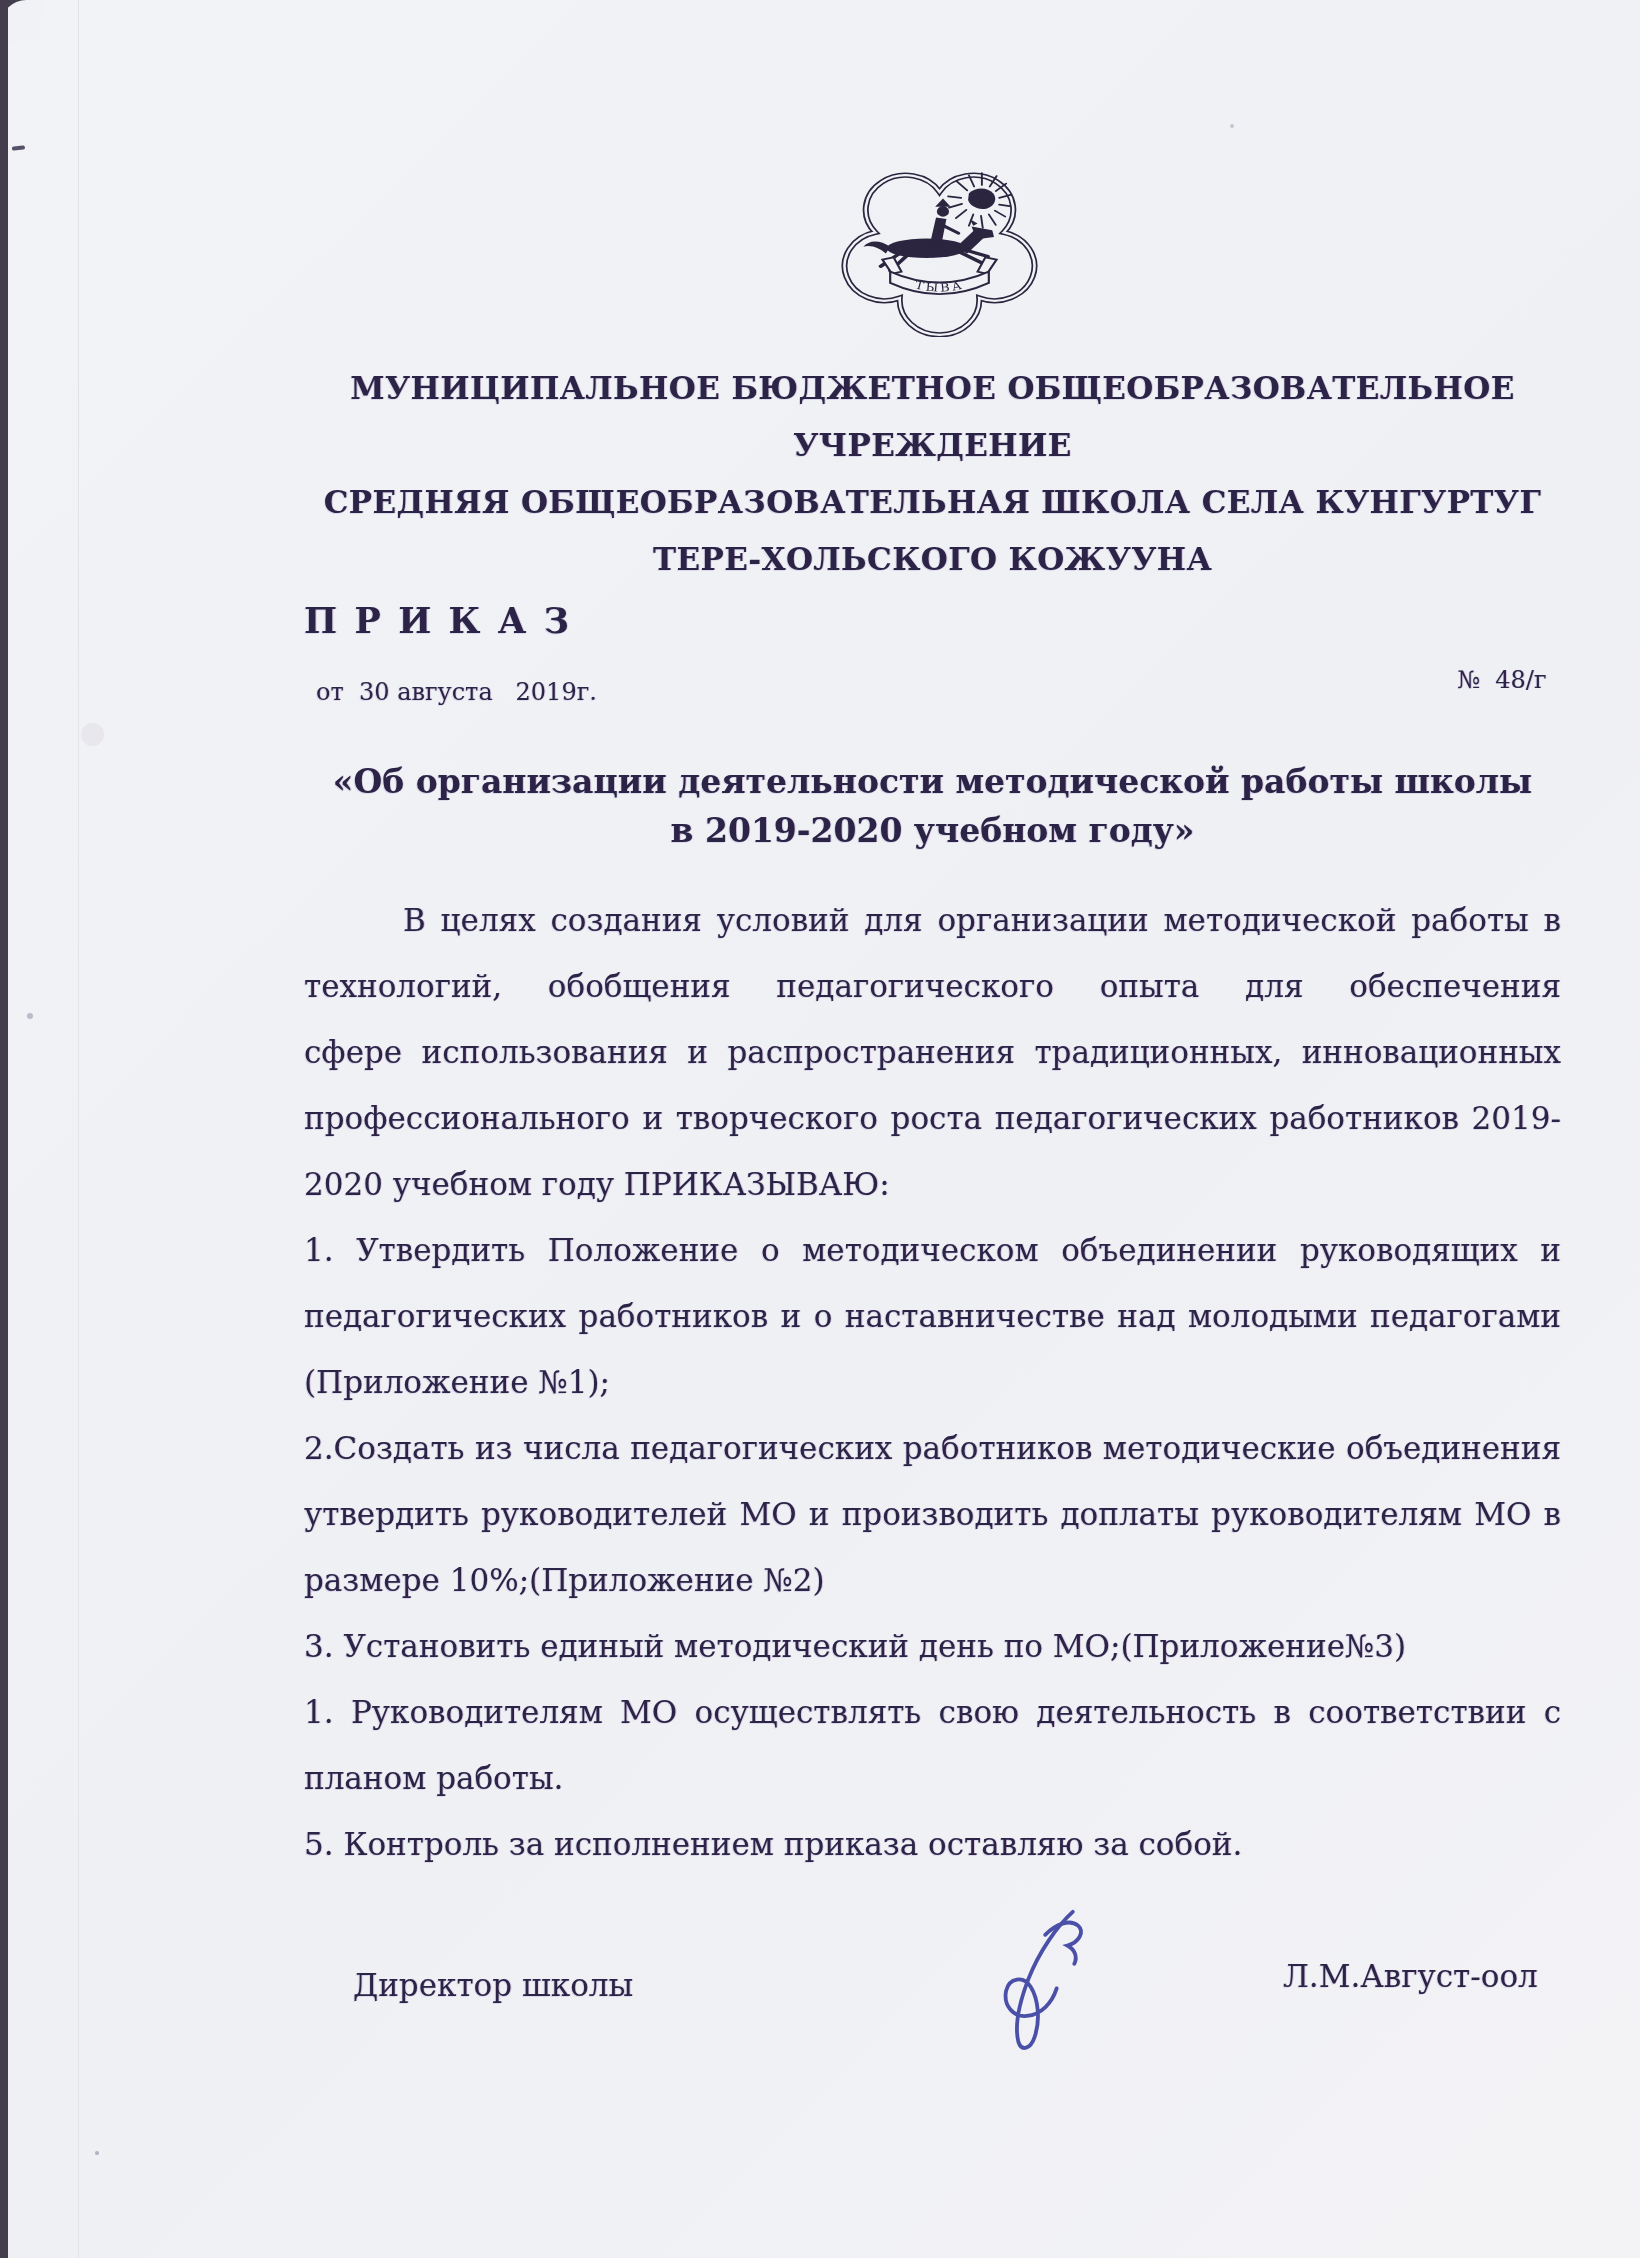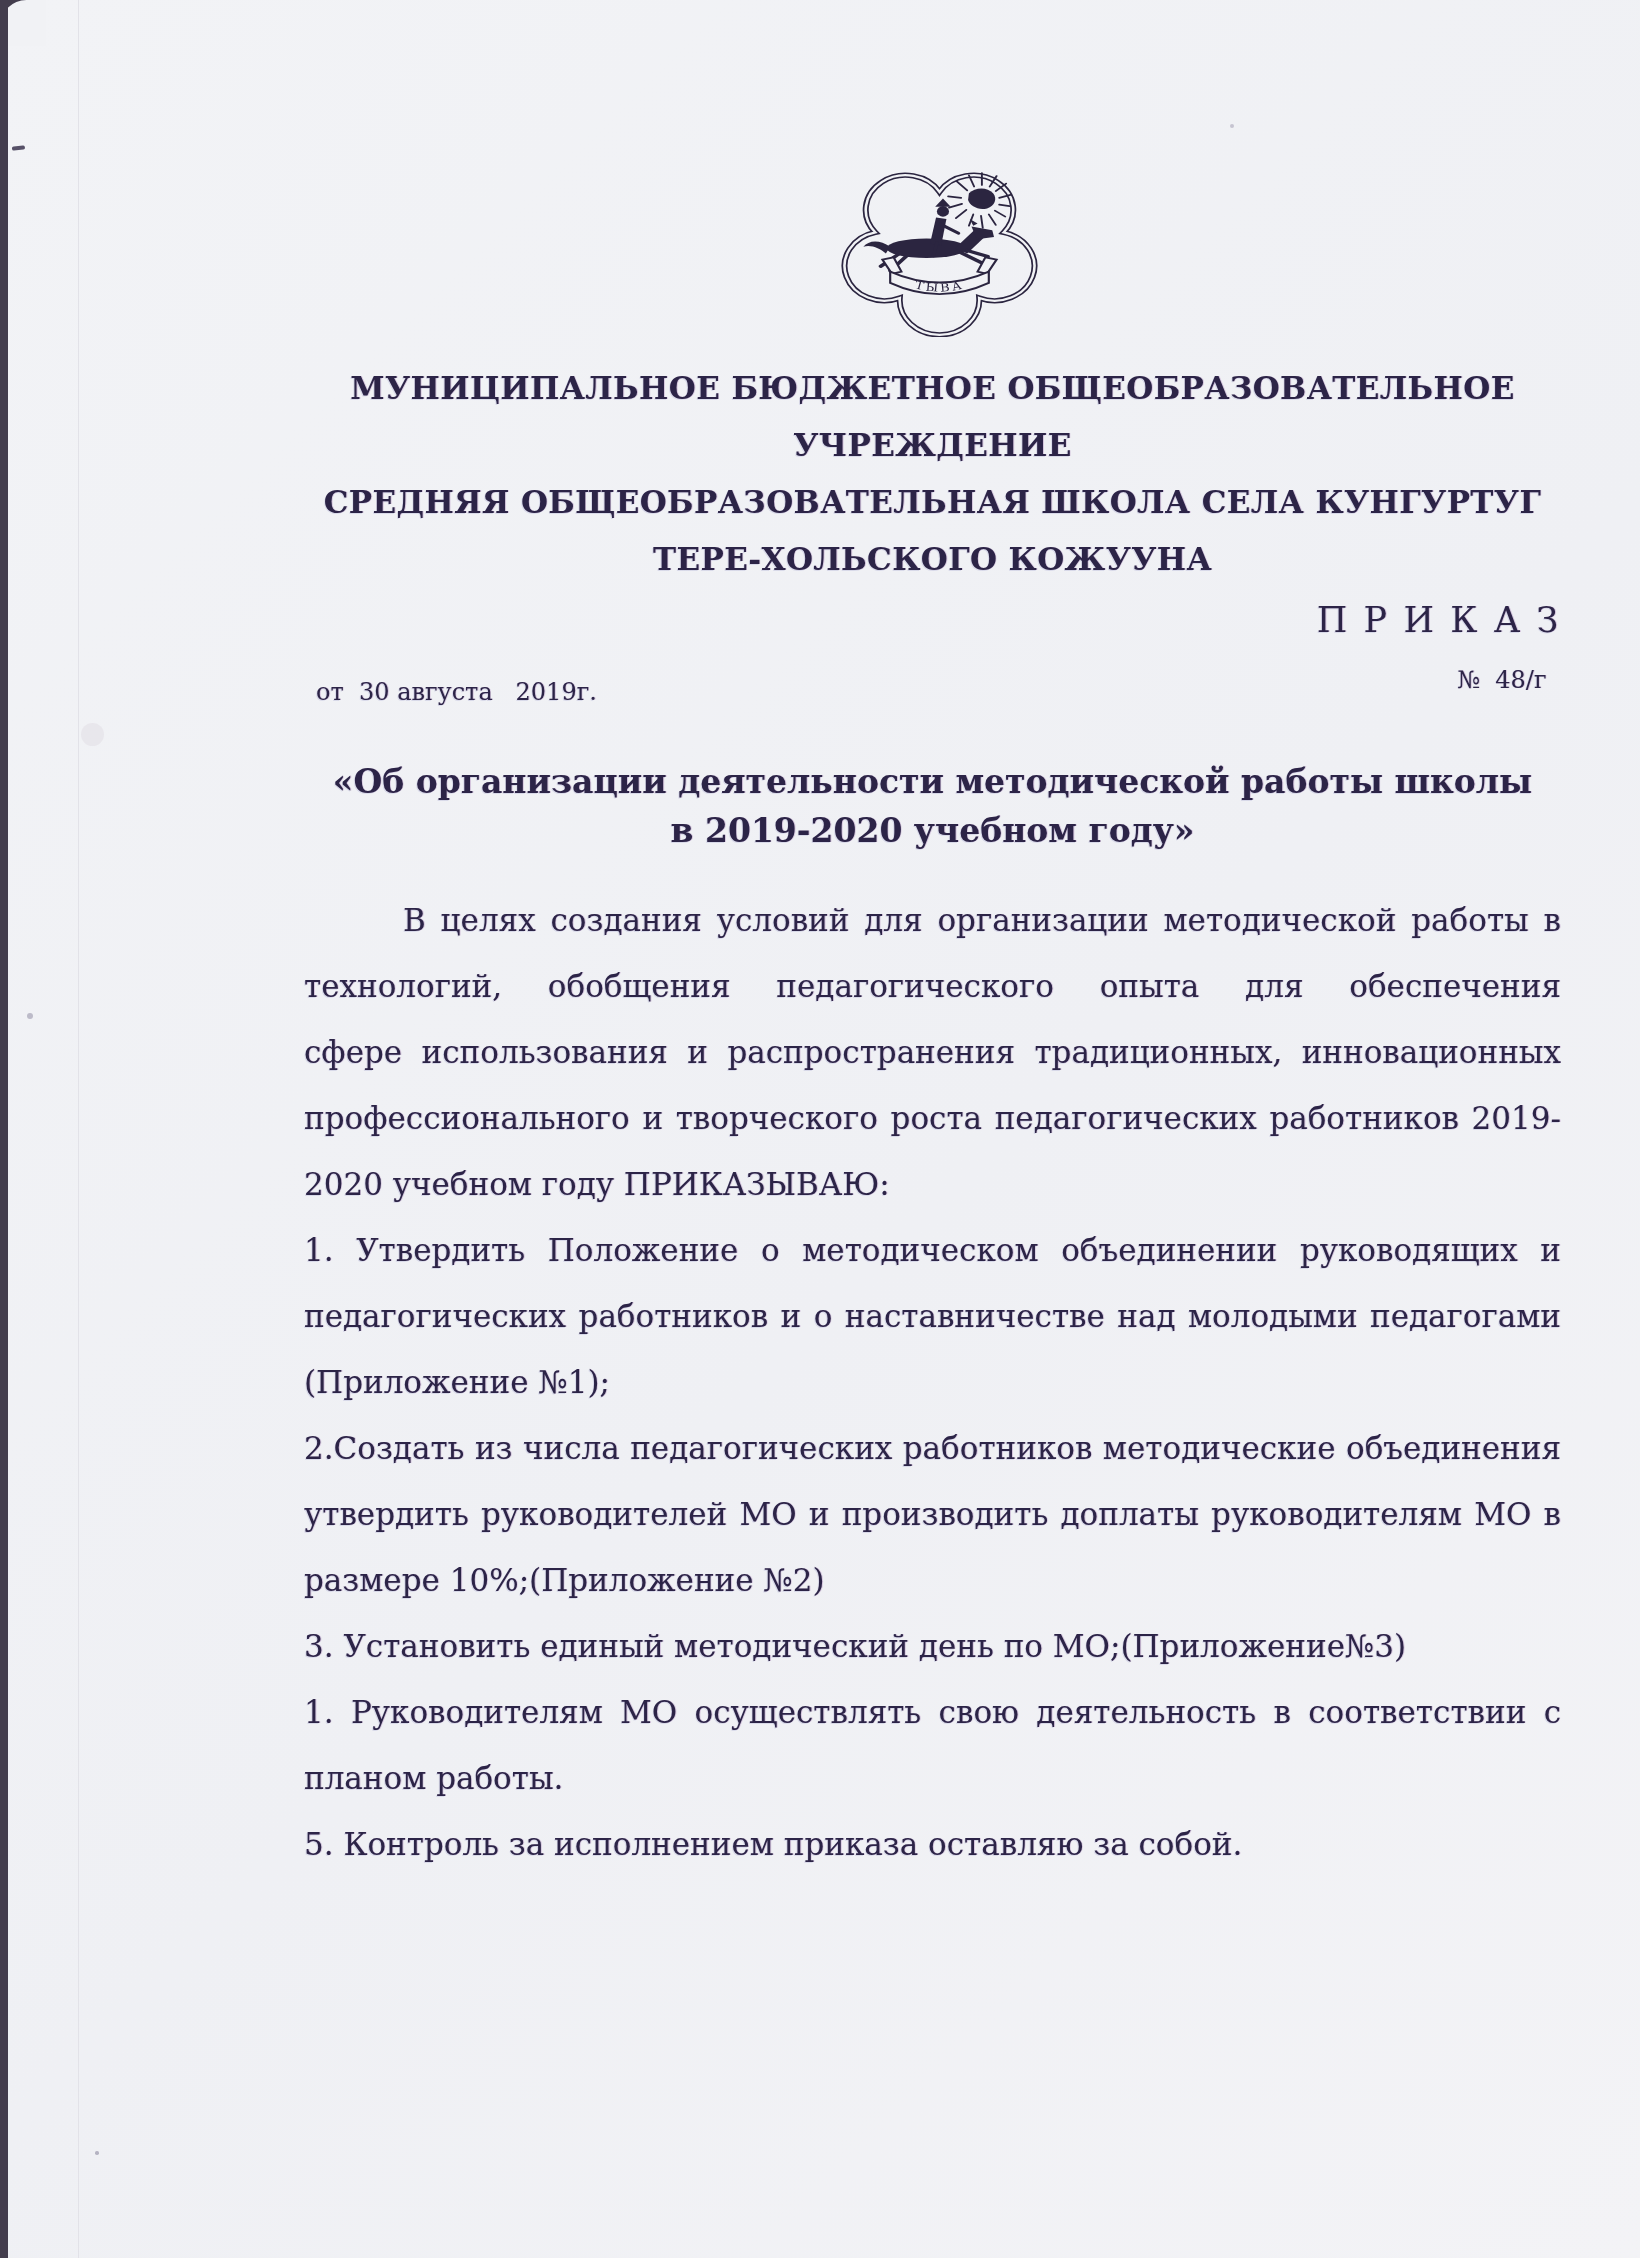--- a/index.html
+++ b/index.html
@@ -26,21 +26,21 @@
 
   .emblem{position:absolute;left:840px;top:164px;width:199px;height:173px;}
 
   .org-header{
     position:absolute;left:304px;top:360px;width:1257px;
     text-align:center;font-weight:bold;font-size:31px;line-height:57px;
     letter-spacing:0.4px;
   }
   .order-heading{
     position:absolute;left:304px;top:600px;width:1257px;
-    text-align:right;font-size:35px;font-weight:normal;letter-spacing:2.6px;
+    text-align:left;font-size:35px;font-weight:bold;letter-spacing:2.6px;
     white-space:pre;
   }
   .meta-row{
     position:absolute;left:316px;top:678px;width:1257px;
     display:flex;justify-content:space-between;
     font-size:24px;
   }
   .meta-row .num{margin-right:26.5px;transform:translateY(-12.4px);text-align:right;}
   .meta-row span{white-space:pre;}
   .doc-title{
@@ -171,15 +171,25 @@
     <div class="bl">размере 10%;(Приложение №2)</div>
 
     <div class="bl">3. Установить единый методический день по МО;(Приложение№3)</div>
 
     <div class="bl jl">1. Руководителям МО осуществлять свою деятельность в соответствии с</div>
     <div class="bl">планом работы.</div>
 
     <div class="bl">5. Контроль за исполнением приказа оставляю за собой.</div>
   </div>
 
+  <div class="sig-row ink">
+    <span class="sig-role">Директор школы</span>
+    <svg class="sig-ink" viewBox="0 0 240 230">
+      <g fill="none" stroke="#4a4fa8" stroke-width="5" stroke-linecap="round">
+        <path d="M168,22 C148,40 124,74 110,110 C97,144 92,172 97,192 C101,205 113,201 118,186 C126,164 123,136 113,120 C104,105 85,108 81,125 C77,144 90,160 108,158 C127,156 141,141 147,122"></path>
+        <path d="M132,52 C146,38 164,31 175,40 C184,48 176,62 161,66 C170,71 175,80 170,90"></path>
+      </g>
+    </svg>
+    <span class="sig-name">Л.М.Август-оол</span>
+  </div>
 
 </div>
 
 
 </body></html>

